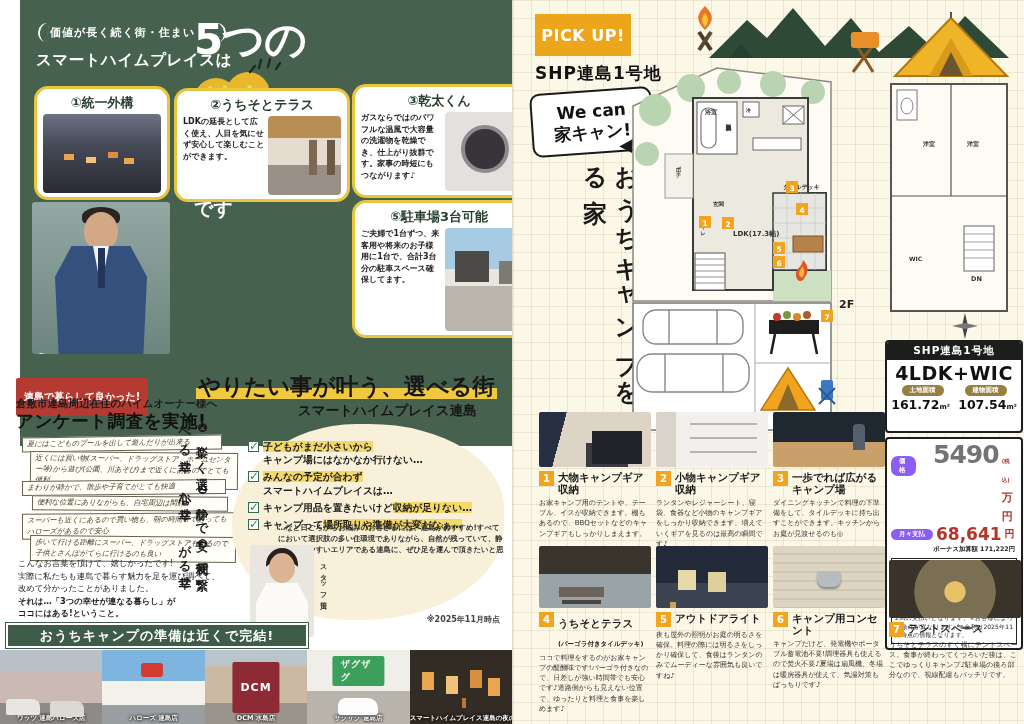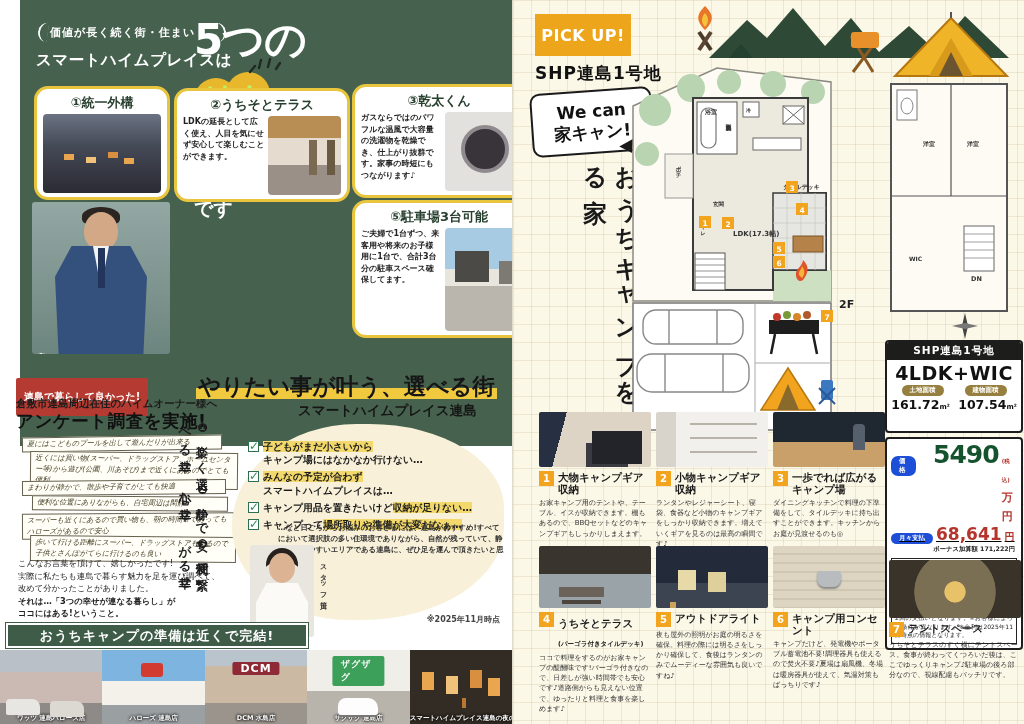--- a/index.html
+++ b/index.html
@@ -82,21 +82,21 @@
   .camp-banner{position:absolute;left:6px;top:623px;width:302px;height:25px;background:#3f5c48;border:2px solid #fff;outline:1px solid #3f5c48;color:#fff;font-weight:bold;font-size:13px;display:flex;align-items:center;justify-content:center;letter-spacing:1px;}
   .stores{position:absolute;left:0;top:650px;width:512px;height:74px;display:flex;}
   .store{position:relative;flex:1;overflow:hidden;}
   .store-caption{position:absolute;left:0;right:0;bottom:1px;text-align:center;color:#fff;font-size:6.5px;font-weight:bold;text-shadow:0 0 3px #000,0 0 3px #000;white-space:nowrap;}
   .store-logo{position:absolute;left:50%;top:16%;transform:translateX(-50%);color:#fff;font-weight:bold;letter-spacing:1px;}
   .sp1{background:linear-gradient(180deg,#b9c0c8 0 30%,#cbb9b3 30% 72%,#8e8a88 72% 100%);}
   .sp1::after{content:"";position:absolute;left:6%;bottom:12%;width:34px;height:16px;background:#e8e6e2;border-radius:4px 8px 2px 2px;box-shadow:44px 2px 0 #dcd8d2;}
   .sp2{background:linear-gradient(180deg,#7db5e0 0 42%,#f3f1ea 42% 75%,#9aa0a2 75% 100%);}
   .sp2::after{content:"";position:absolute;left:38%;top:18%;width:22px;height:14px;background:#d23c30;border-radius:3px;}
   .sp3{background:linear-gradient(180deg,#b9c4cc 0 22%,#cbb9a4 22% 72%,#9a948c 72% 100%);}
-  .sp3 .store-logo{background:#8d2a35;padding:0 8px;font-size:11px;border-radius:2px;}
+  .sp3 .store-logo{background:#8d2a35;padding:19px 8px;font-size:11px;border-radius:2px;}
   .sp4{background:linear-gradient(180deg,#efeee9 0 55%,#b8b4ac 55% 100%);}
   .sp4 .store-logo{background:#3da05a;padding:2px 8px;font-size:9px;border-radius:2px;top:8%;}
   .sp4::after{content:"";position:absolute;left:30%;bottom:12%;width:40px;height:17px;background:#fdfdfd;border-radius:8px 10px 3px 3px;box-shadow:0 2px 0 #777;}
   .sp5{background:#332c24;}
   .sp5::after{content:"";position:absolute;left:12%;top:30%;width:12px;height:18px;background:#e8a64f;box-shadow:24px 4px 0 #f0c27a,48px -2px 0 #d89040,66px 6px 0 #eaa54f,36px 22px 0 -4px #b87830;}
   
   #right-page{background-color:#fcf8e8;background-image:linear-gradient(rgba(170,150,100,.18) 1px,transparent 1px),linear-gradient(90deg,rgba(170,150,100,.18) 1px,transparent 1px);background-size:18px 18px;border-left:1px solid #e2dcc8;}
   .pickup{position:absolute;left:22px;top:14px;width:96px;height:42px;background:#eda51c;color:#fff;font-weight:bold;font-size:16px;display:flex;align-items:center;justify-content:center;letter-spacing:.5px;}
   .lot-title{position:absolute;left:22px;top:62px;font-size:17px;font-weight:bold;color:#111;letter-spacing:1px;}
   .bubble{position:absolute;left:18px;top:90px;width:122px;height:64px;background:#fff;border:2.5px solid #1a1a1a;border-radius:10px;transform:rotate(-4deg);display:flex;flex-direction:column;align-items:center;justify-content:center;font-size:17px;font-weight:bold;color:#111;line-height:1.25;}
@@ -104,28 +104,28 @@
   .vertical-title{position:absolute;left:66px;top:150px;height:330px;writing-mode:vertical-rl;text-orientation:upright;font-size:24px;font-weight:bold;color:#191919;letter-spacing:3px;}
   .deco{position:absolute;}
   .plan-label-2f{position:absolute;left:326px;top:298px;font-size:11px;font-weight:bold;color:#222;}
   
   .spec{position:absolute;left:372px;top:340px;width:138px;}
   .spec-box{background:#fff;border:2px solid #1d1d1d;border-radius:4px;overflow:hidden;margin-bottom:4px;}
   .spec-head{background:#1d1d1b;color:#fff;font-weight:bold;font-size:10.5px;text-align:center;padding:2px 0;letter-spacing:1px;}
   .spec-layout{font-size:19px;font-weight:bold;text-align:center;color:#111;padding:2px 0 1px;letter-spacing:.5px;}
   .area-pills{display:flex;justify-content:space-around;padding:0 4px;}
   .pill{background:#97803f;color:#fff;font-size:6.5px;font-weight:bold;border-radius:7px;padding:1px 8px;}
-  .pill.red{background:#1d4ed8;}
+  .pill.red{background:#8b5cf6;}
   .area-vals{display:flex;justify-content:space-around;font-weight:bold;font-size:12.5px;color:#111;padding:1px 0 19px;}
   .area-vals small{font-size:7px;}
   .price-row{display:flex;align-items:baseline;justify-content:flex-start;gap:3px;padding:3px 4px 0;}
-  .price-num{font-size:25px;font-weight:bold;color:#14532d;letter-spacing:-1px;line-height:1;margin-left:14px;}
+  .price-num{font-size:25px;font-weight:bold;color:#737373;letter-spacing:-1px;line-height:1;margin-left:14px;}
   .price-unit{font-size:11px;font-weight:bold;color:#b5342c;}
   .price-tax{font-size:5.5px;color:#b5342c;font-weight:bold;}
-  .monthly-row{display:flex;align-items:flex-end;gap:3px;padding:1px 4px 0;text-decoration:underline;}
+  .monthly-row{display:flex;align-items:center;gap:3px;padding:1px 4px 0;}
   .monthly-num{font-size:17px;font-weight:bold;color:#b5342c;line-height:1.1;}
   .bonus-line{font-size:6.3px;color:#222;text-align:right;padding:1px 6px 2px;font-weight:bold;}
   .fine-print{margin:2px 4px 4px;border:1.2px solid #222;padding:3px;font-size:6px;line-height:1.45;color:#222;text-align:justify;}
   
   .point{position:absolute;width:112px;}
   .p-photo{width:100%;height:55px;border-radius:2px;position:relative;overflow:hidden;}
   .p-title-row{display:flex;gap:4px;margin:4px 0 3px;align-items:flex-start;}
   .p-num{flex:0 0 15px;width:15px;height:15px;background:#f2a41f;color:#fff;font-weight:bold;font-size:10px;display:flex;align-items:center;justify-content:center;}
   .p-title{font-size:10.5px;font-weight:bold;color:#1a1a1a;line-height:1.15;}
   .p-sub{font-size:6.5px;font-weight:bold;color:#1a1a1a;}

